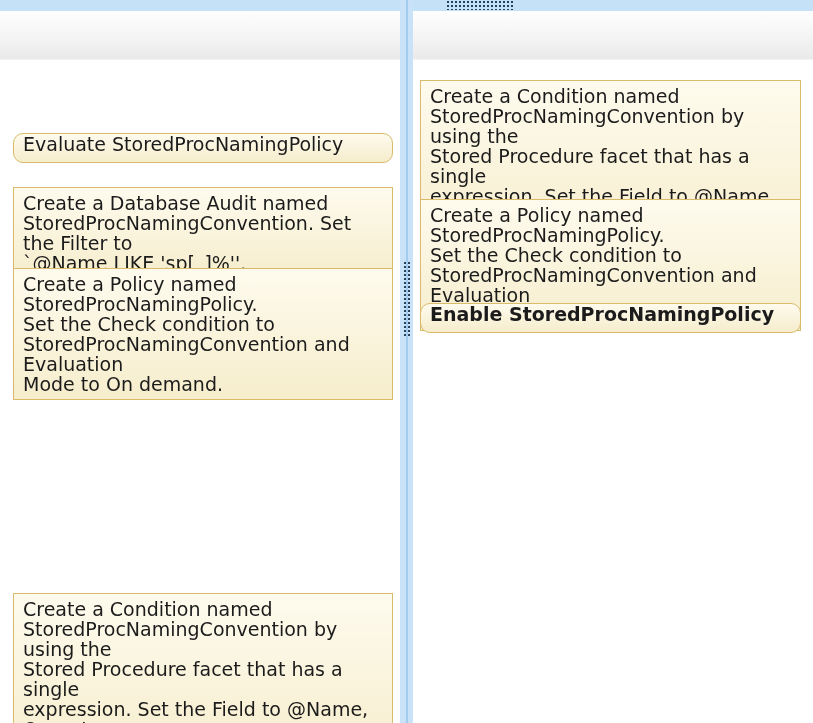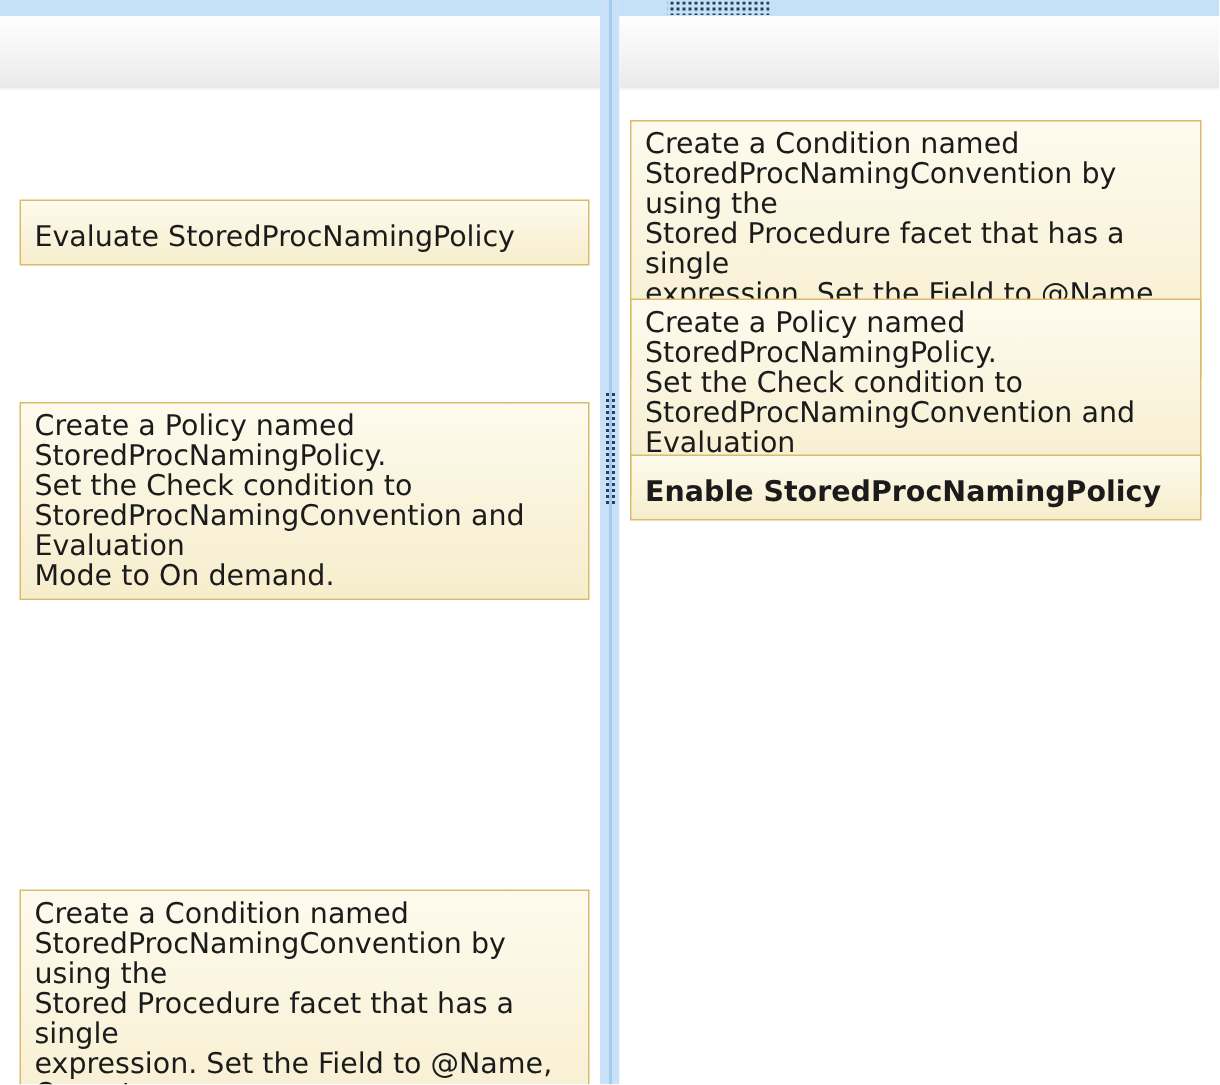--- a/index.html
+++ b/index.html
@@ -62,21 +62,21 @@
     position: absolute;
     box-sizing: border-box;
     border: 1px solid #d9bb6a;
     background: linear-gradient(#fefbee, #f6edcc);
     font-size: 19px;
     line-height: 20px;
     padding: 5px 10px 5px 9px;
     white-space: pre-line;
     z-index: 2;
   }
-  .card.single { padding-top: 14px; padding-bottom: 8px; }
+  .card.single { padding-top: 0; padding-bottom: 8px; border-radius: 10px; }
   .card.l { left: 13px;  width: 380px; }
   .card.r { left: 420px; width: 381px; }
   .card.l1 { top: 133px; }
   .card.l2 { top: 187px; }
   .card.l3 { top: 268px; }
   .card.l4 { top: 593px; }
   .card.r1 { top: 80px;  }
   .card.r2 { top: 199px; }
   .card.r3 { top: 303px; font-weight: bold; }
 </style>
@@ -96,20 +96,23 @@
   <div class="panel left">
     <div class="panel-header"></div>
   </div>
 
   <div class="panel right">
     <div class="panel-header"></div>
   </div>
 
   <div class="card l l1 single">Evaluate StoredProcNamingPolicy</div>
 
+  <div class="card l l2">Create a Database Audit named
+StoredProcNamingConvention. Set the Filter to
+`@Name LIKE 'sp[_]%''.</div>
 
   <div class="card l l3">Create a Policy named StoredProcNamingPolicy.
 Set the Check condition to
 StoredProcNamingConvention and Evaluation
 Mode to On demand.</div>
 
   <div class="card l l4">Create a Condition named
 StoredProcNamingConvention by using the
 Stored Procedure facet that has a single
 expression. Set the Field to @Name, Operator

